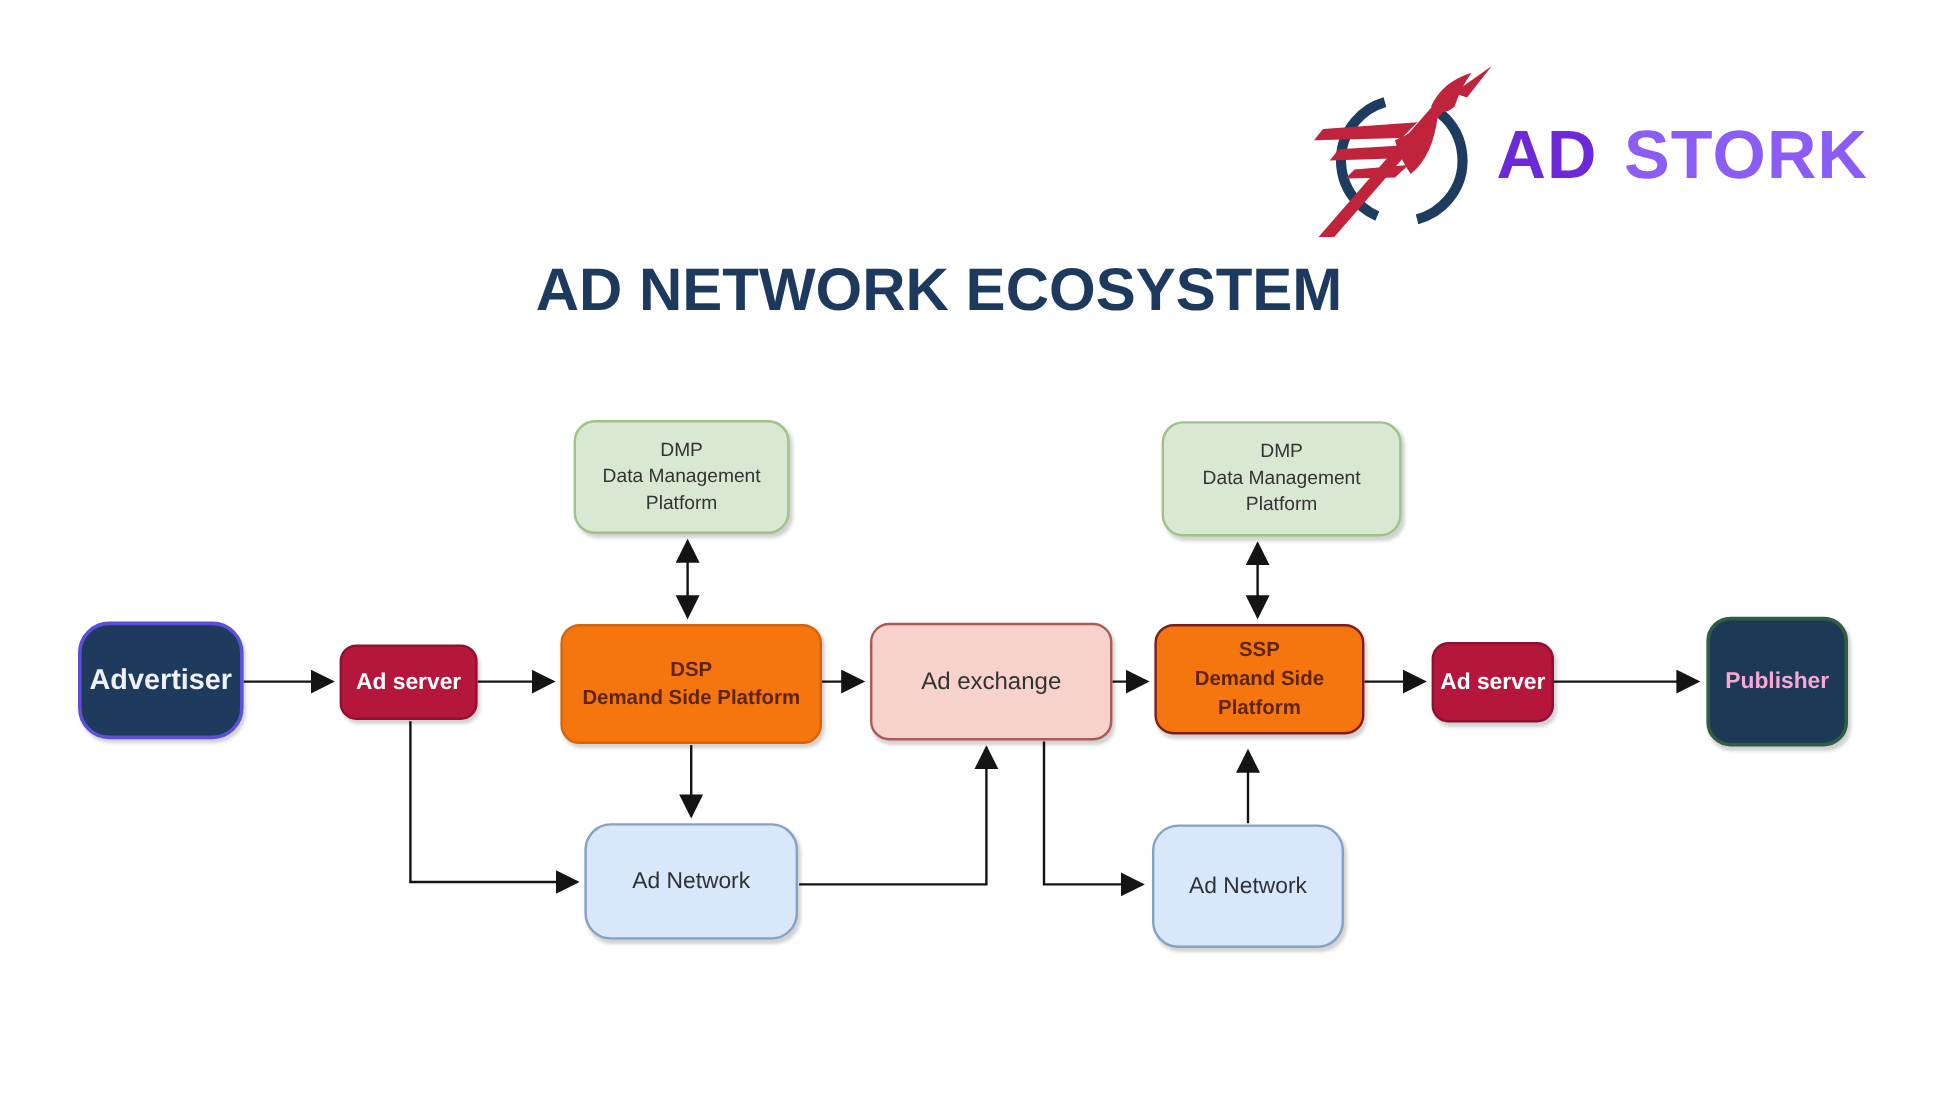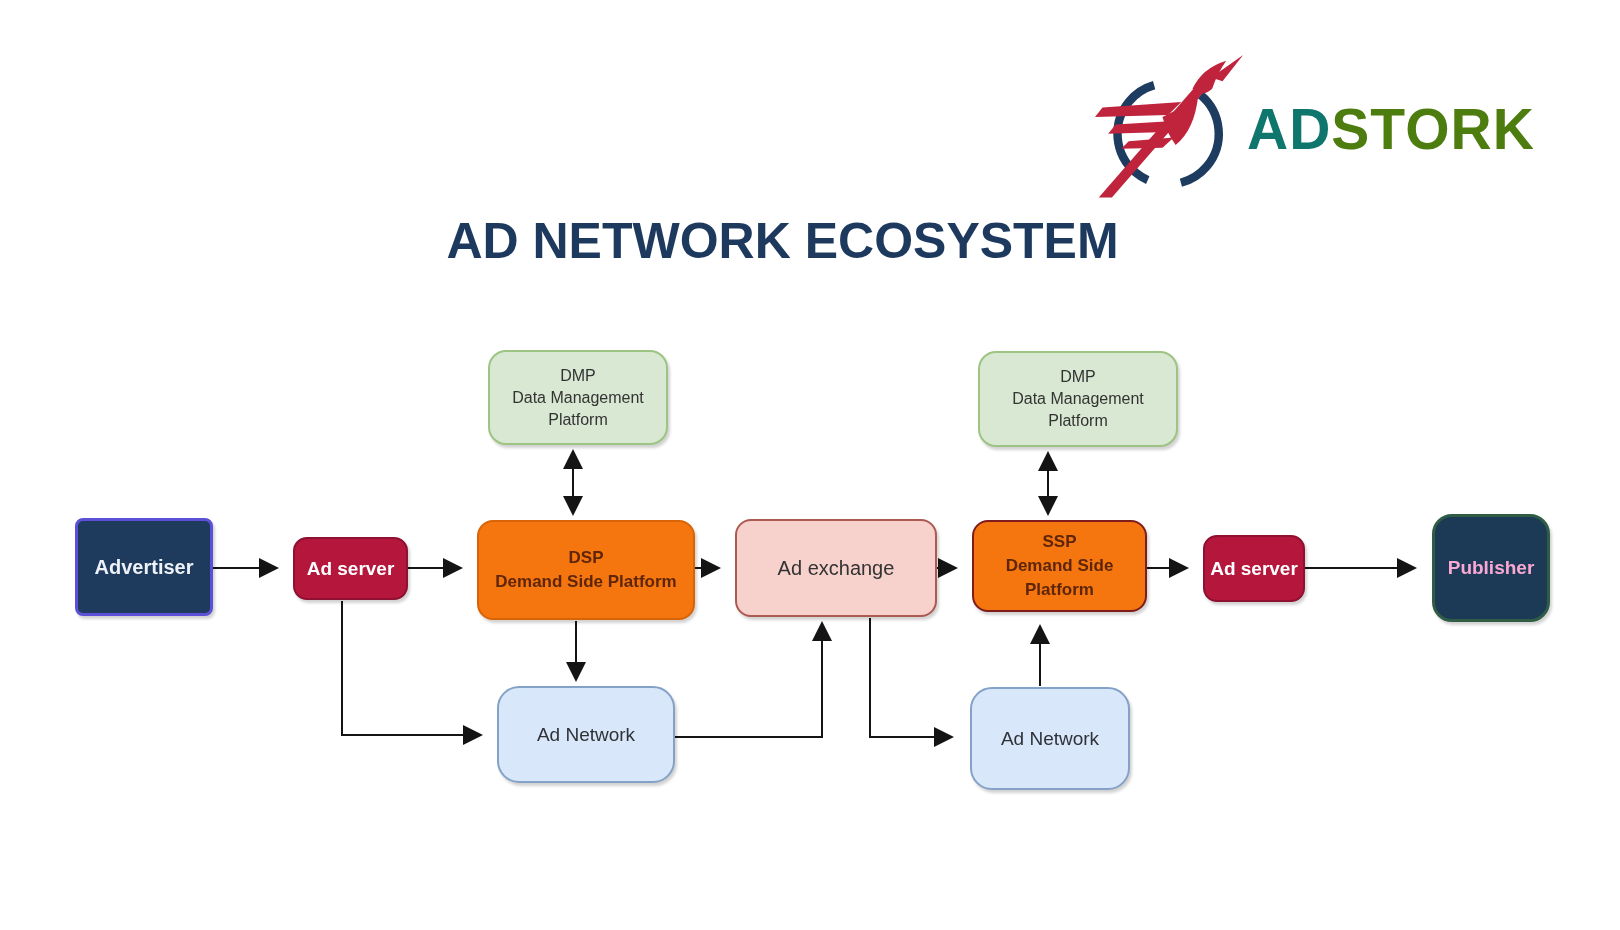--- a/index.html
+++ b/index.html
@@ -5,40 +5,39 @@
   html,body{margin:0;padding:0;background:#ffffff;}
   #stage{
     position:relative; width:1620px; height:930px; background:#ffffff;
     font-family:"Liberation Sans", sans-serif; overflow:hidden;
   }
 
   
   #logo{position:absolute; left:1095px; top:52px; width:460px; height:155px; display:flex; align-items:center;}
   #logo-icon{width:150px; height:150px; flex:0 0 auto;}
   #logo-text{font-weight:bold; font-size:57px; letter-spacing:1px; line-height:1; margin-left:2px; white-space:nowrap;}
-  .logo-ad{color:#0f766e;}
-  .logo-stork{color:#4d7c0f;}
+  .logo-ad{color:#6d28d9;}
+  .logo-stork{color:#8b5cf6;margin-left:22px;}
 
   
   #title{
     position:absolute; left:160px; top:212px; width:1245px; text-align:center;
     font-size:50px; font-weight:bold; letter-spacing:0px; color:#1d3a5e; white-space:nowrap;
   }
 
   
   .node{
     position:absolute; box-sizing:border-box; display:flex; flex-direction:column;
     align-items:center; justify-content:center; text-align:center;
     box-shadow:2px 3px 3px rgba(0,0,0,0.18);
-    margin-left:10px;
   }
   .node .ln{display:block;}
 
   #advertiser{left:65px; top:518px; width:138px; height:98px; background:#1e3a5c;
-    border:3px solid #5b50d6; border-radius:8px; color:#eef2f8; font-weight:bold; font-size:20px;}
+    border:3px solid #5b50d6; border-radius:26px; color:#eef2f8; font-weight:bold; font-size:24px;}
   #adserver1{left:283px; top:537px; width:115px; height:63px; background:#b5173c;
     border:2px solid #8f1030; border-radius:14px; color:#ffffff; font-weight:bold; font-size:19px;}
   #dmp-left{left:478px; top:350px; width:180px; height:95px; background:#d9e8d2;
     border:2px solid #9dc483; border-radius:18px; color:#333333; font-size:16px; line-height:22px;}
   #dsp{left:467px; top:520px; width:218px; height:100px; background:#f5760f;
     border:2px solid #d96408; border-radius:16px; color:#5e2509; font-weight:bold; font-size:17px; line-height:24px;}
   #adexchange{left:725px; top:519px; width:202px; height:98px; background:#f7d1cc;
     border:2px solid #ad5a52; border-radius:16px; color:#333333; font-size:20px;}
   #ssp{left:962px; top:520px; width:175px; height:92px; background:#f5760f;
     border:2px solid #7f1d1d; border-radius:16px; color:#5e2509; font-weight:bold; font-size:17px; line-height:24px;}

